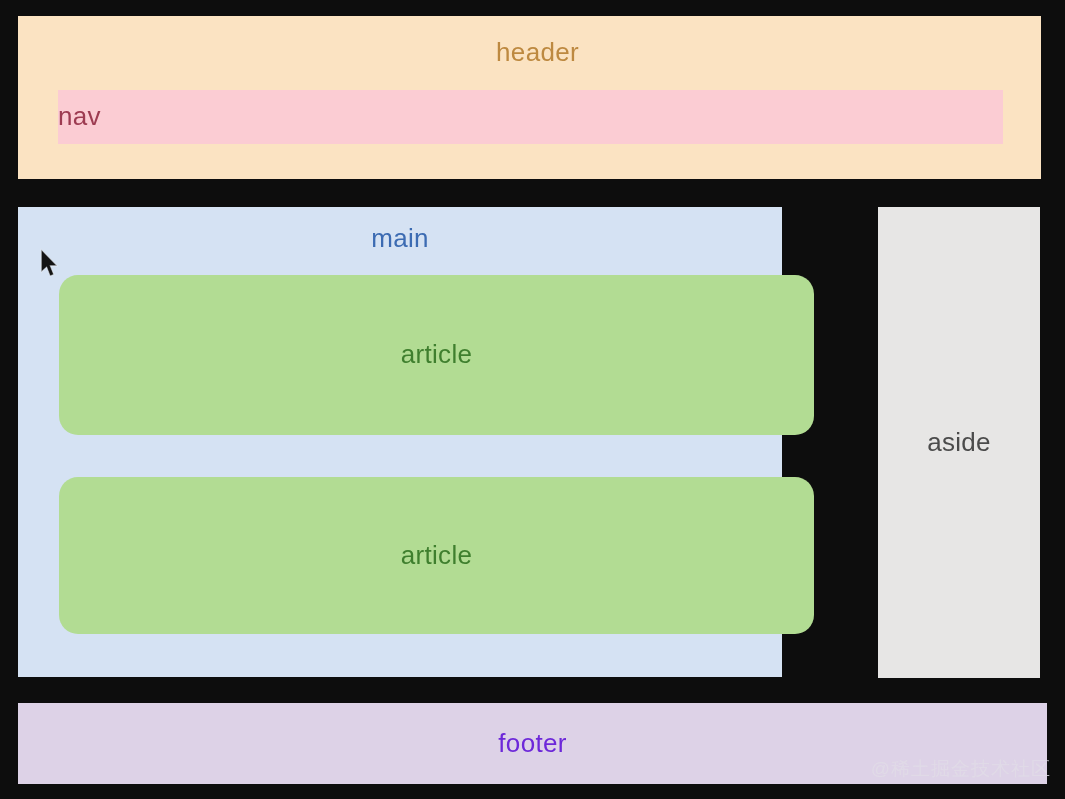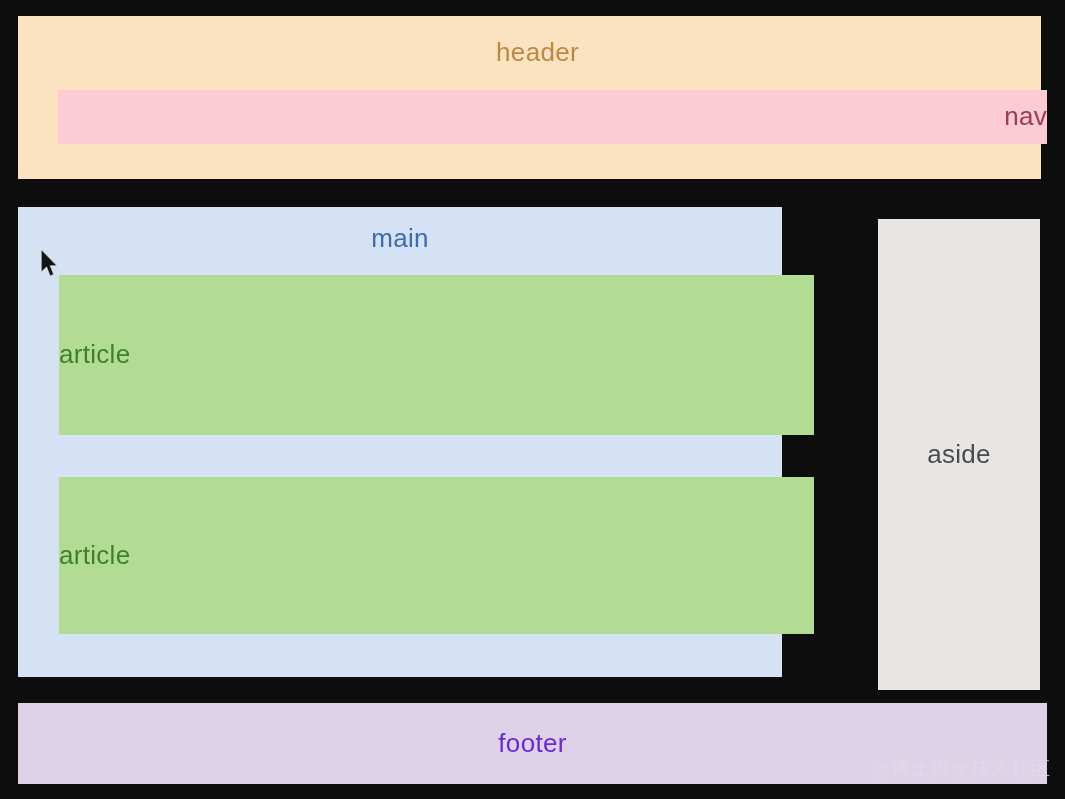--- a/index.html
+++ b/index.html
@@ -19,35 +19,35 @@
     font-size:26px;
     line-height:1.2;
     text-align:center;
     letter-spacing:0.3px;
   }
   
   .header-box{left:18px;top:16px;width:1023px;height:163px;}
   .header-label{position:absolute;left:0;top:21px;width:100%;}
   .nav-box{
     position:absolute;left:40px;top:74px;width:945px;height:54px;
-    display:flex;align-items:center;justify-content:flex-end;padding-left:44px;
+    display:flex;align-items:center;justify-content:flex-start;
   }
   
   .main-box{left:18px;top:207px;width:764px;height:470px;}
   .main-label{position:absolute;left:0;top:16px;width:100%;}
   .article-box{
     position:absolute;left:41px;width:755px;
-    display:flex;align-items:center;
+    display:flex;align-items:center;justify-content:center;border-radius:19px;
   }
   .article-1{top:68px;height:160px;}
   .article-2{top:270px;height:157px;}
   
   .aside-box{
     left:878px;top:207px;width:162px;height:471px;
-    display:flex;align-items:center;justify-content:center;margin-top:12px;
+    display:flex;align-items:center;justify-content:center;
   }
   
   .footer-box{
     left:18px;top:703px;width:1029px;height:81px;
     display:flex;align-items:center;justify-content:center;
   }
   
   .cursor{position:absolute;left:38px;top:248px;width:20px;height:30px;}
   
   .watermark{

